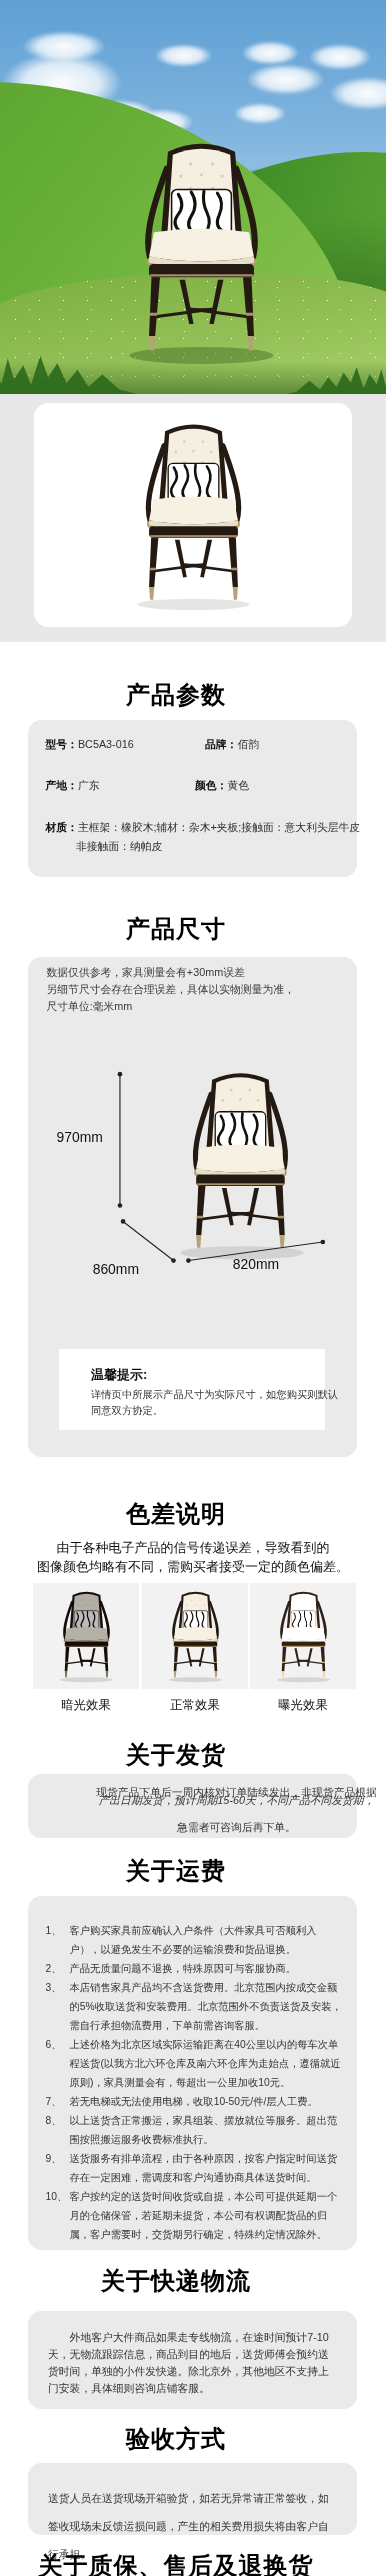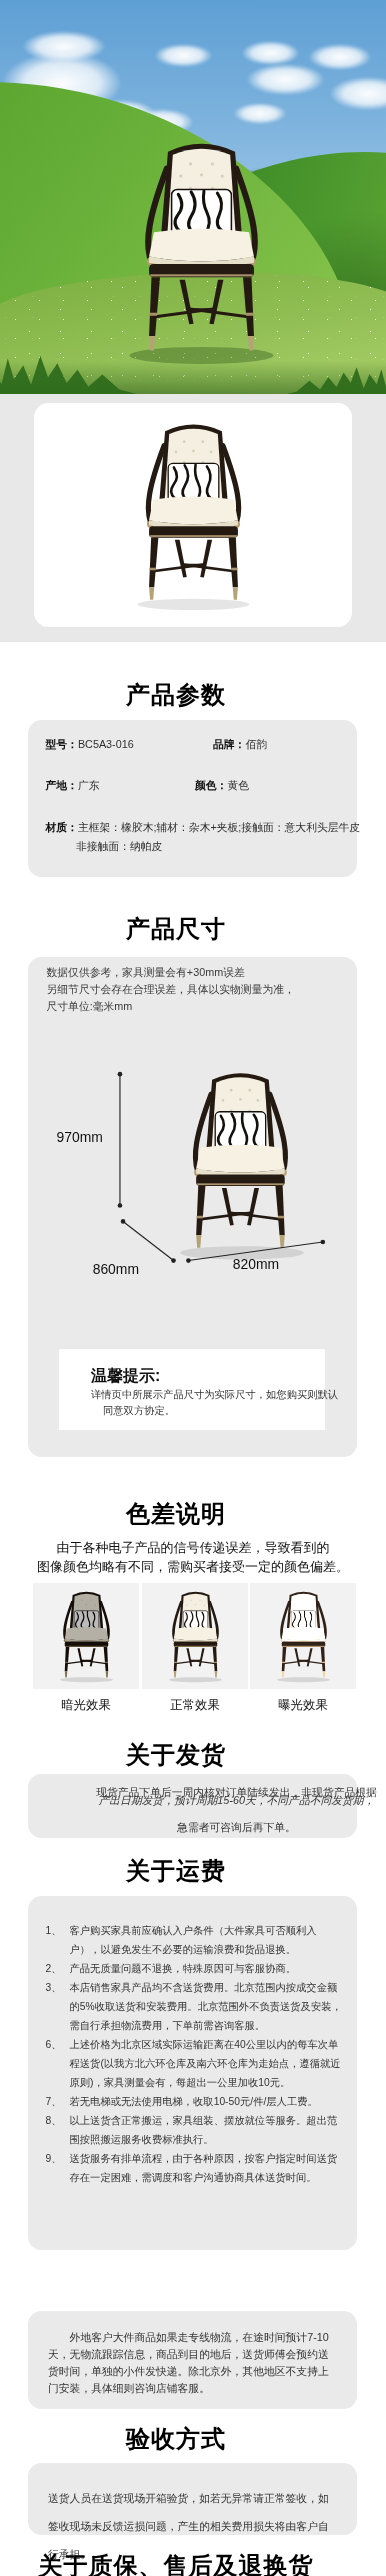--- a/index.html
+++ b/index.html
@@ -47,21 +47,21 @@
   .lbl{font-weight:700;color:#111;}
   .val{color:#2f2f2f;}
 
   
   .param-row{position:absolute;font-size:10.8px;white-space:nowrap;}
 
   
   .size-note{position:absolute;left:18.5px;font-size:10.8px;color:#3a3a3a;line-height:15.5px;white-space:nowrap;}
   .dim-figure{position:absolute;left:13.4px;top:94px;width:299px;height:242px;}
   .tip-box{position:absolute;left:31px;top:392px;width:266px;height:81px;background:#ffffff;}
-  .tip-title{position:absolute;left:32px;top:16.5px;font-size:16px;font-weight:700;color:#111;}
+  .tip-title{position:absolute;left:32px;top:16.5px;font-size:13px;font-weight:700;color:#111;}
   .tip-line{position:absolute;left:32px;font-size:10.3px;color:#333;white-space:nowrap;}
 
   
   .cd-line{position:absolute;left:0;width:386px;text-align:center;font-size:13px;color:#111;line-height:18.5px;}
   .variant-box{position:absolute;top:1583px;width:106px;height:106px;background:#f2f2f2;
         display:flex;align-items:center;justify-content:center;}
   .variant-box svg{width:77px;height:96px;}
   .v-dark svg{filter:brightness(.72) contrast(1.05);}
   .v-bright svg{filter:brightness(1.32);}
   .variant-label{position:absolute;top:1697px;width:106px;text-align:center;font-size:12.4px;color:#111;}
@@ -158,21 +158,21 @@
         <use href="#chair"></use>
       </svg>
     </div>
   </div>
 
   <div class="sec-title" style="top:681px;">产品参数</div>
   <div class="card" style="top:720px;height:157px;">
     <div class="param-row" style="left:17.5px;top:17.5px;">
       <span class="lbl">型号：</span><span class="val">BC5A3-016</span>
     </div>
-    <div class="param-row" style="left:185px;top:17.5px;">
+    <div class="param-row" style="left:177px;top:17.5px;">
       <span class="lbl">品牌：</span><span class="val">佰韵</span>
     </div>
     <div class="param-row" style="left:17.5px;top:59px;">
       <span class="lbl">产地：</span><span class="val">广东</span>
     </div>
     <div class="param-row" style="left:167px;top:59px;">
       <span class="lbl">颜色：</span><span class="val">黄色</span>
     </div>
     <div class="param-row" style="left:17.5px;top:101px;">
       <span class="lbl">材质：</span><span class="val">主框架：橡胶木;辅材：杂木+夹板;接触面：意大利头层牛皮</span>
@@ -205,21 +205,21 @@
         <circle cx="547" cy="371" r="4.5" stroke="none"></circle>
       </g>
       <text x="75" y="177" text-anchor="middle" font-size="27" fill="#111">970mm</text>
       <text x="145" y="433" text-anchor="middle" font-size="27" fill="#111">860mm</text>
       <text x="417" y="424" text-anchor="middle" font-size="27" fill="#111">820mm</text>
     </svg>
 
     <div class="tip-box">
       <div class="tip-title">温馨提示:</div>
       <div class="tip-line" style="top:39px;">详情页中所展示产品尺寸为实际尺寸，如您购买则默认</div>
-      <div class="tip-line" style="top:55px;margin-left:12px;">同意双方协定。</div>
+      <div class="tip-line" style="top:55px;">同意双方协定。</div>
     </div>
   </div>
 
   <div class="sec-title" style="top:1500px;">色差说明</div>
   <div class="cd-line" style="top:1558px;">图像颜色均略有不同，需购买者接受一定的颜色偏差。</div>
   <div class="cd-line" style="top:1539px;">由于各种电子产品的信号传递误差，导致看到的</div>
 
   <div class="variant-box v-dark" style="left:33px;">
     <svg viewBox="0 0 300 380">
         <ellipse cx="150" cy="363" rx="105" ry="10" fill="rgba(0,0,0,0.12)"></ellipse>
@@ -272,22 +272,27 @@
       <span class="fr-txt">若无电梯或无法使用电梯，收取10-50元/件/层人工费。</span>
     </div>
     <div class="fr-item">
       <span class="fr-num">8、</span>
       <span class="fr-txt">以上送货含正常搬运，家具组装、摆放就位等服务。超出范围按照搬运服务收费标准执行。</span>
     </div>
     <div class="fr-item">
       <span class="fr-num">9、</span>
       <span class="fr-txt">送货服务有排单流程，由于各种原因，按客户指定时间送货存在一定困难，需调度和客户沟通协商具体送货时间。</span>
     </div>
-  </div>
-
+    <div class="fr-item">
+      <span class="fr-num">10、</span>
+      <span class="fr-txt">客户按约定的送货时间收货或自提，本公司可提供延期一个月的仓储保管，若延期未提货，本公司有权调配货品的归属，客户需要时，交货期另行确定，特殊约定情况除外。</span>
+    </div>
+  </div>
+
+  <div class="sec-title" style="top:2267px;">关于快递物流</div>
   <div class="card" style="top:2311px;height:98px;padding:17.5px 20px 0 20px;">
     <div class="para" style="text-indent:2em;">外地客户大件商品如果走专线物流，在途时间预计7-10天，无物流跟踪信息，商品到目的地后，送货师傅会预约送货时间，单独的小件发快递。除北京外，其他地区不支持上门安装，具体细则咨询店铺客服。</div>
   </div>
 
   <div class="sec-title" style="top:2425px;">验收方式</div>
   <div class="card" style="top:2463px;height:72px;padding:20.6px 20px 0 20px;">
     <div class="para" style="line-height:28px;">送货人员在送货现场开箱验货，如若无异常请正常签收，如签收现场未反馈运损问题，产生的相关费用损失将由客户自行承担。</div>
   </div>
 
   <div class="sec-title" style="top:2552px;">关于质保、售后及退换货</div>

